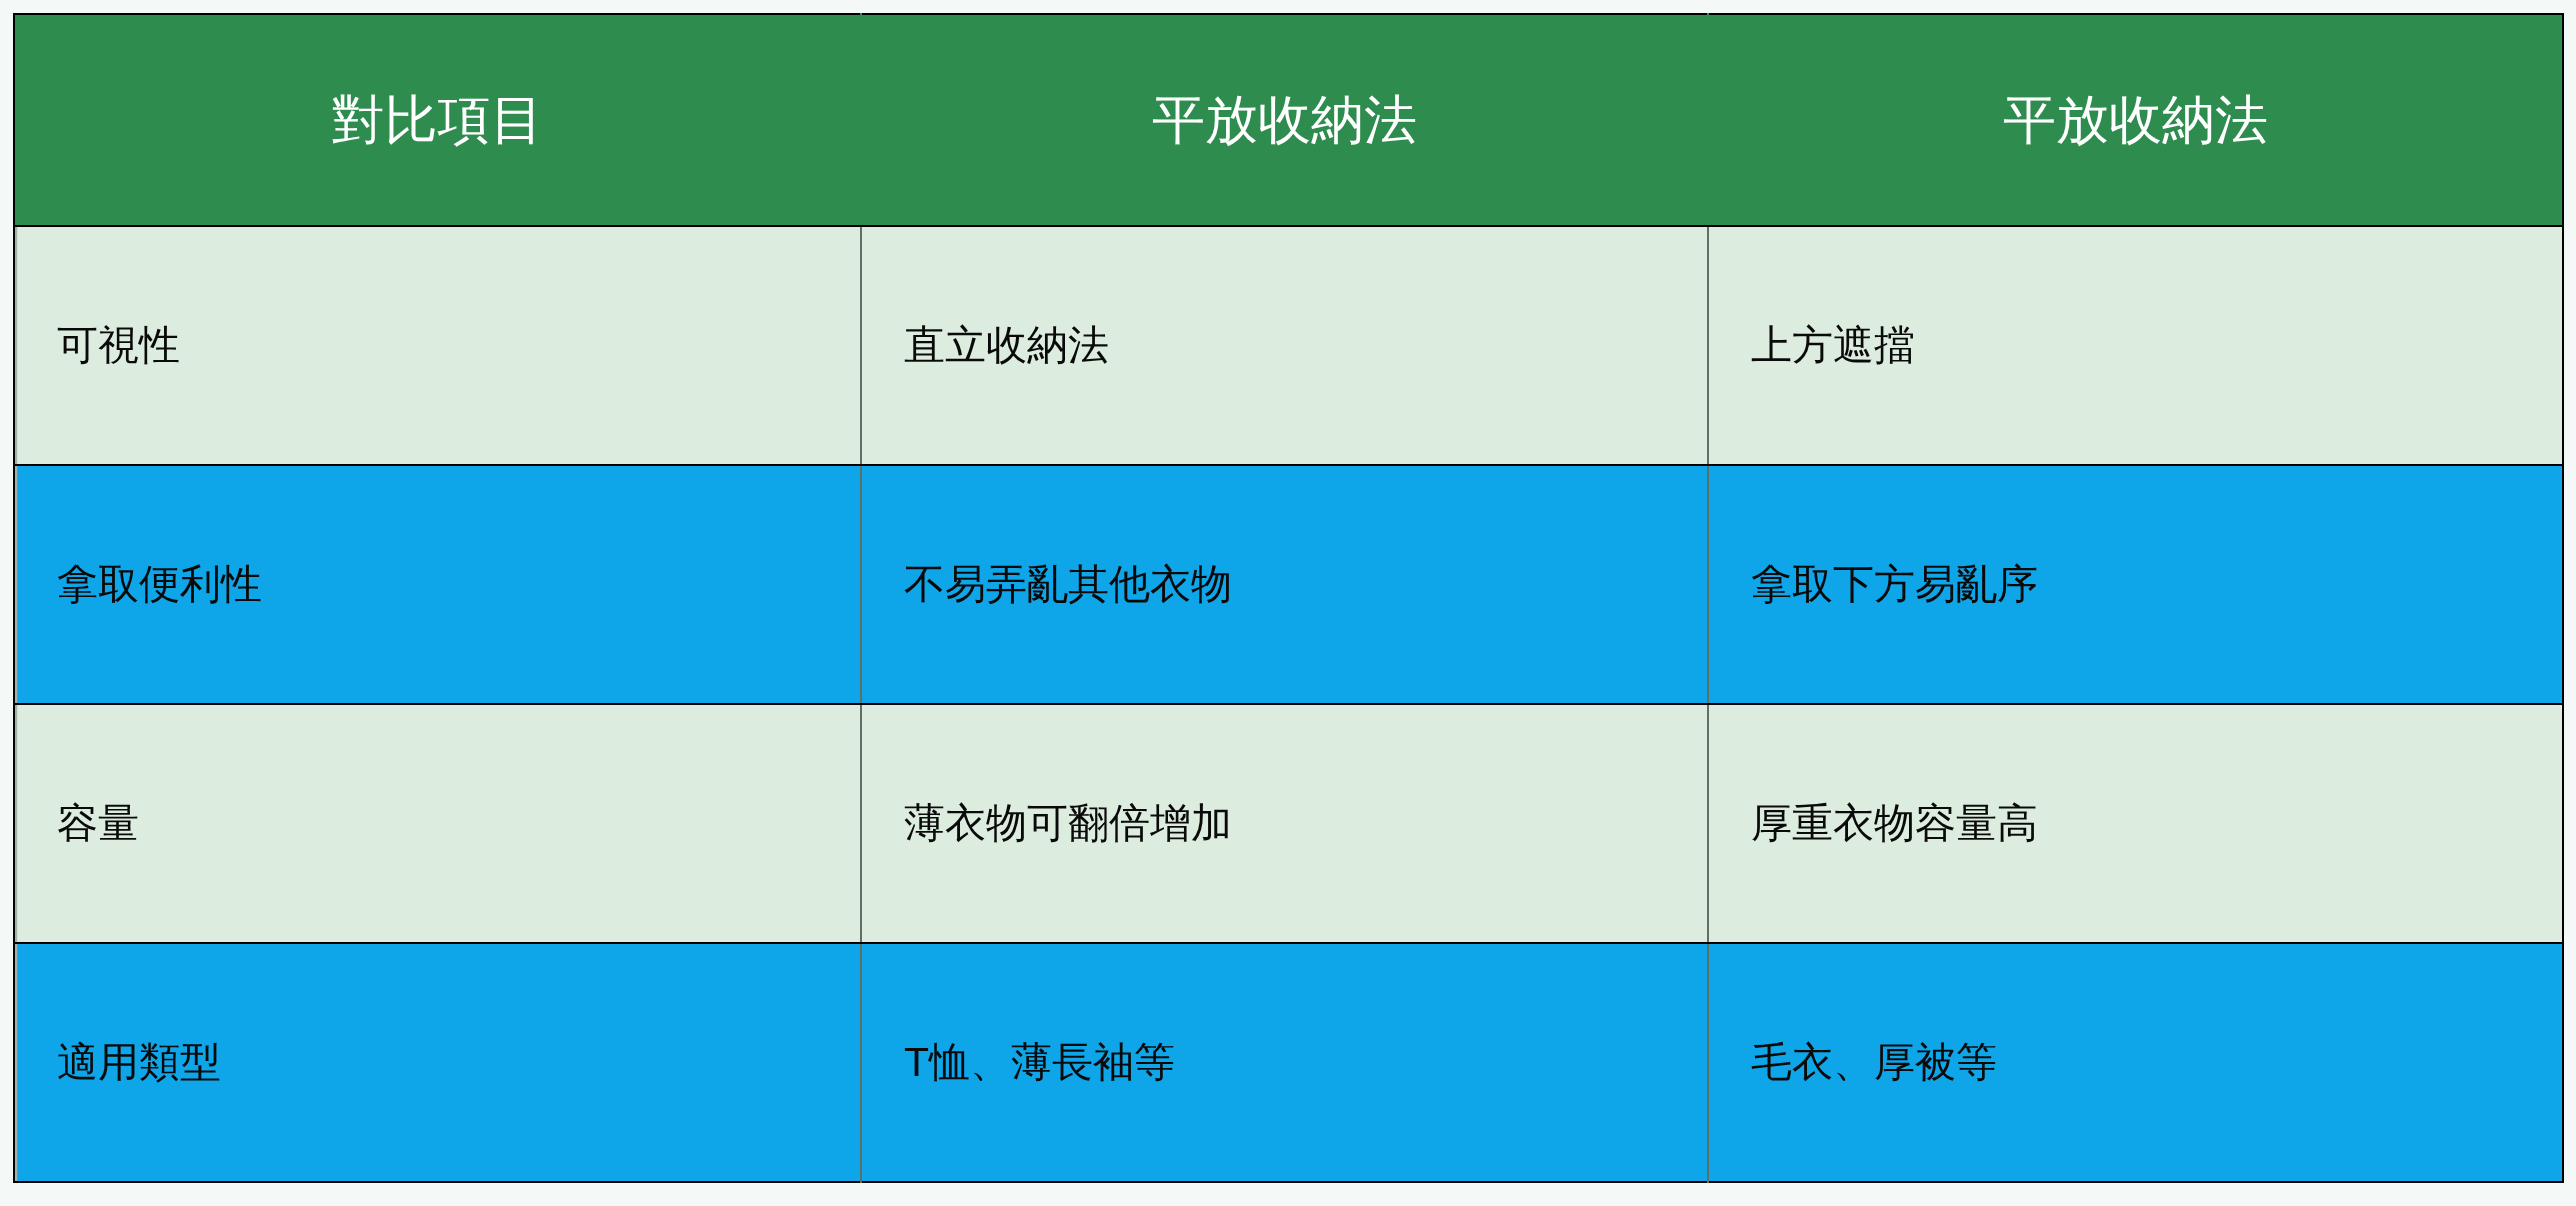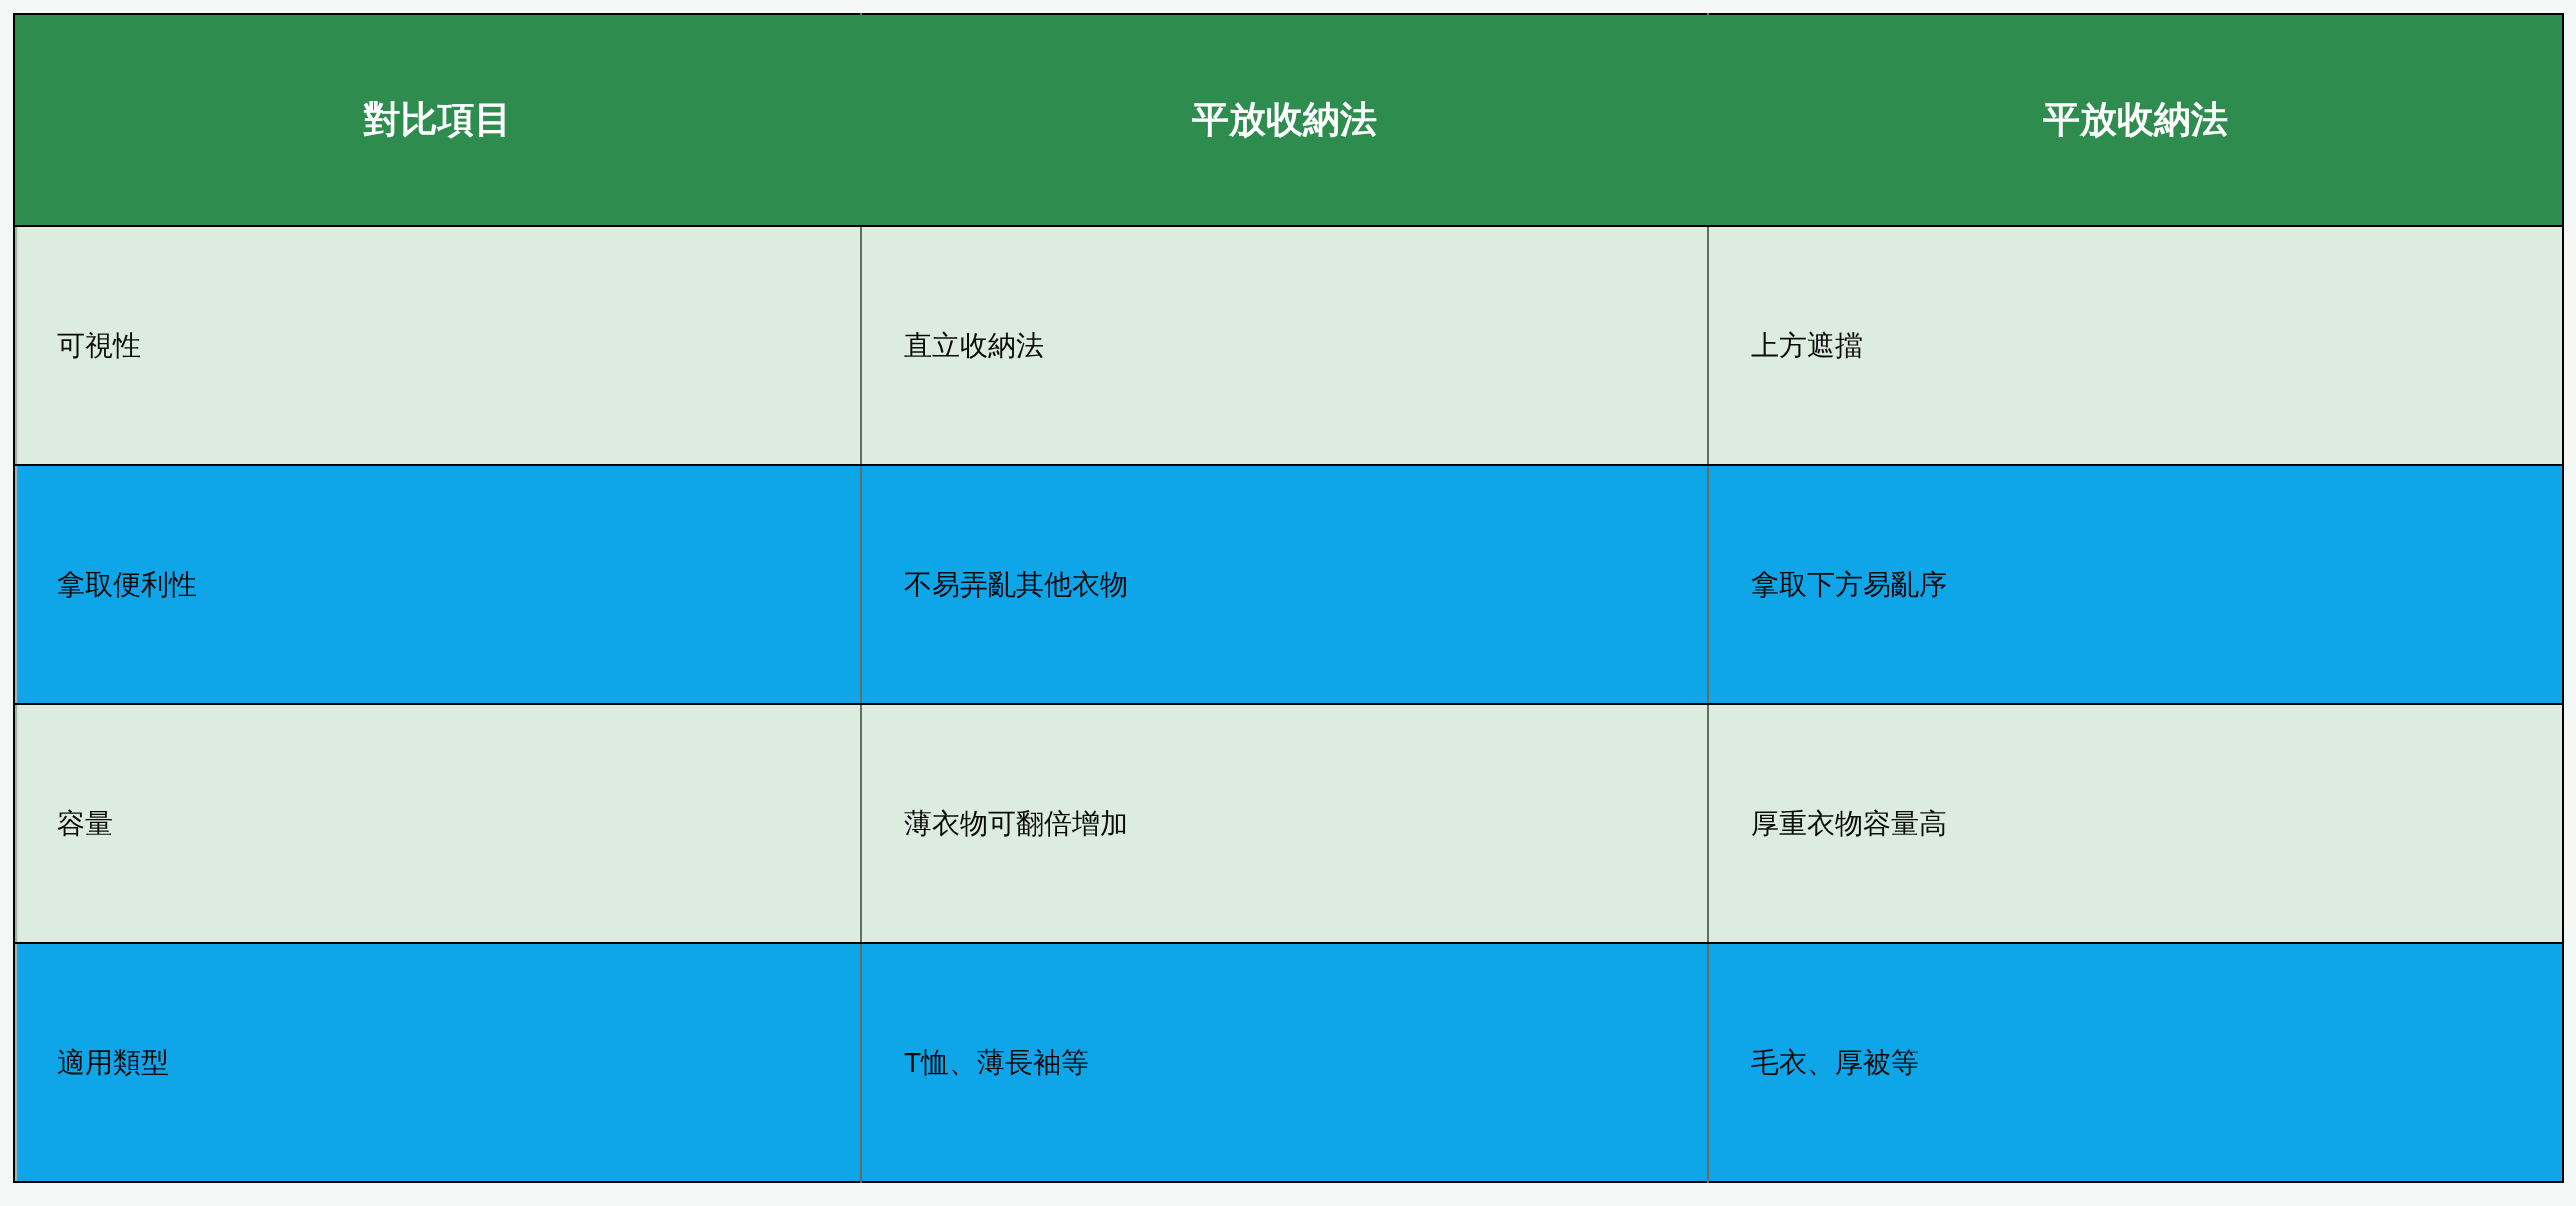--- a/index.html
+++ b/index.html
@@ -36,35 +36,35 @@
   
   col.c1 { width: 847px; }
   col.c2 { width: 847px; }
   col.c3 { width: 855px; }
 
   thead tr { height: 212px; }
 
   thead th {
     background: #2e8c4e;
     color: #ffffff;
-    font-weight: 700;
-    font-size: 37px;
+    font-weight: 400;
+    font-size: 53px;
     line-height: 1.2;
     text-align: center;
     vertical-align: middle;
     border-right: 2.2px solid #2e8c4e;
     border-bottom: 2.9px solid #000000;
     padding: 12px;
   }
   thead th:last-child { border-right: none; }
 
   tbody tr { height: 227px; }
 
   tbody td {
-    font-size: 28px;
+    font-size: 41px;
     line-height: 1.25;
     color: #0a0a0a;
     text-align: left;
     vertical-align: middle;
     padding: 0 0 0 42px;
     border-right: 2.2px solid #5f6f64;
     border-bottom: 2.9px solid #000000;
     box-sizing: border-box;
   }
   tbody td:last-child { border-right: none; margin-left: 15px; }

